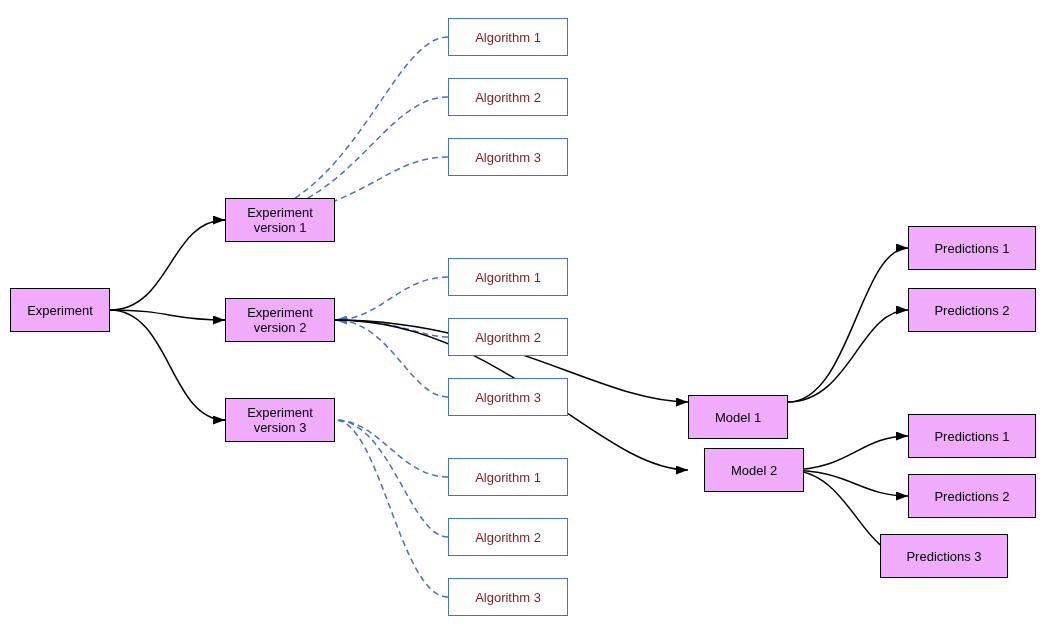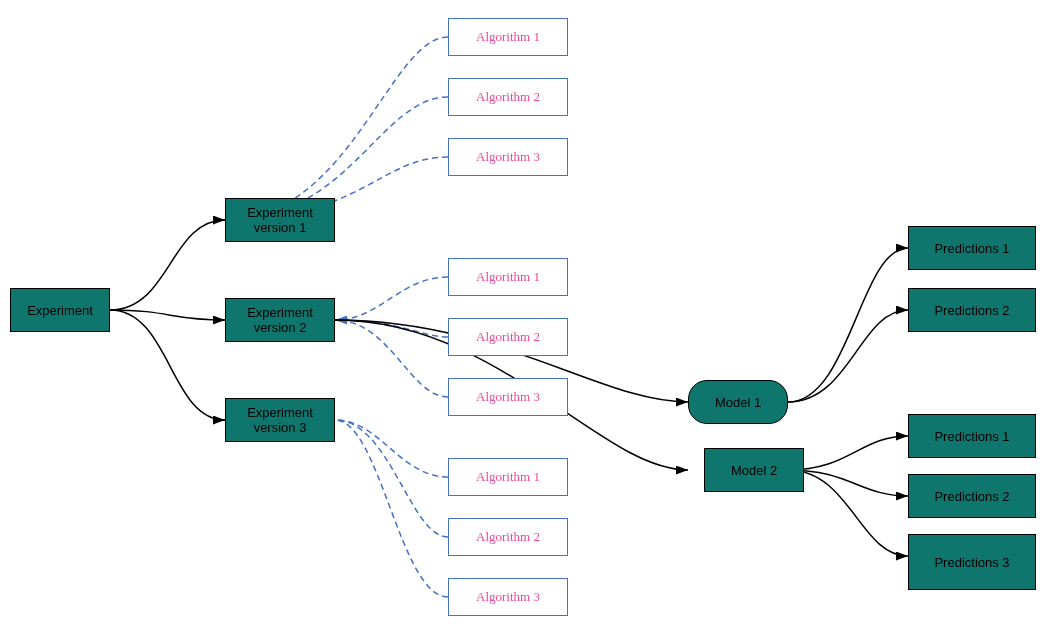--- a/index.html
+++ b/index.html
@@ -13,33 +13,32 @@
     }
     svg {
       position: absolute;
       top: 0; left: 0;
       width: 1051px;
       height: 640px;
     }
     .node-box {
       position: absolute;
       border: 1.5px solid #000;
-      background: #0f766e;
+      background: #f0abfc;
       display: flex;
       align-items: center;
       justify-content: center;
       text-align: center;
       font-size: 13px;
       color: #000;
     }
     .node-box.blue {
       border: 1.5px solid #4472C4;
-      color: #ec4899;
+      color: #7f1d1d;
       background: #fff;
-      font-family: Liberation Serif, serif;
     }
   </style>
 </head>
 <body>
 
 <svg id="diagram-svg" xmlns="http://www.w3.org/2000/svg">
   <defs>
     <marker id="arrowhead" markerWidth="8" markerHeight="6" refX="8" refY="3" orient="auto">
       <polygon points="0 0, 8 3, 0 6" fill="#000"></polygon>
     </marker>
@@ -91,21 +90,21 @@
 <div class="node-box blue" style="left:448px;top:138px;width:120px;height:38px;">Algorithm 3</div>
 
 <div class="node-box blue" style="left:448px;top:258px;width:120px;height:38px;">Algorithm 1</div>
 <div class="node-box blue" style="left:448px;top:318px;width:120px;height:38px;">Algorithm 2</div>
 <div class="node-box blue" style="left:448px;top:378px;width:120px;height:38px;">Algorithm 3</div>
 
 <div class="node-box blue" style="left:448px;top:458px;width:120px;height:38px;">Algorithm 1</div>
 <div class="node-box blue" style="left:448px;top:518px;width:120px;height:38px;">Algorithm 2</div>
 <div class="node-box blue" style="left:448px;top:578px;width:120px;height:38px;">Algorithm 3</div>
 
-<div class="node-box" style="left:688px;top:380px;width:100px;height:44px;border-radius:19px;">Model 1</div>
+<div class="node-box" style="left:688px;top:395px;width:100px;height:44px;">Model 1</div>
 <div class="node-box" style="left:704px;top:448px;width:100px;height:44px;">Model 2</div>
 
 <div class="node-box" style="left:908px;top:226px;width:128px;height:44px;">Predictions 1</div>
 <div class="node-box" style="left:908px;top:288px;width:128px;height:44px;">Predictions 2</div>
 
 <div class="node-box" style="left:908px;top:414px;width:128px;height:44px;">Predictions 1</div>
 <div class="node-box" style="left:908px;top:474px;width:128px;height:44px;">Predictions 2</div>
-<div class="node-box" style="left:908px;top:534px;width:128px;height:56px;">Predictions 3</div>
+<div class="node-box" style="left:880px;top:534px;width:128px;height:44px;">Predictions 3</div>
 
 </body></html>

